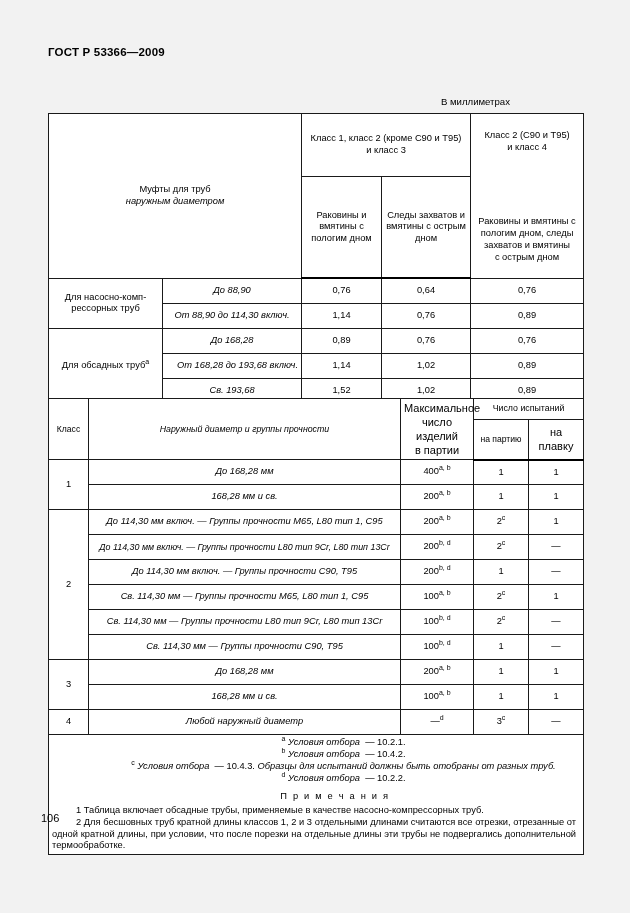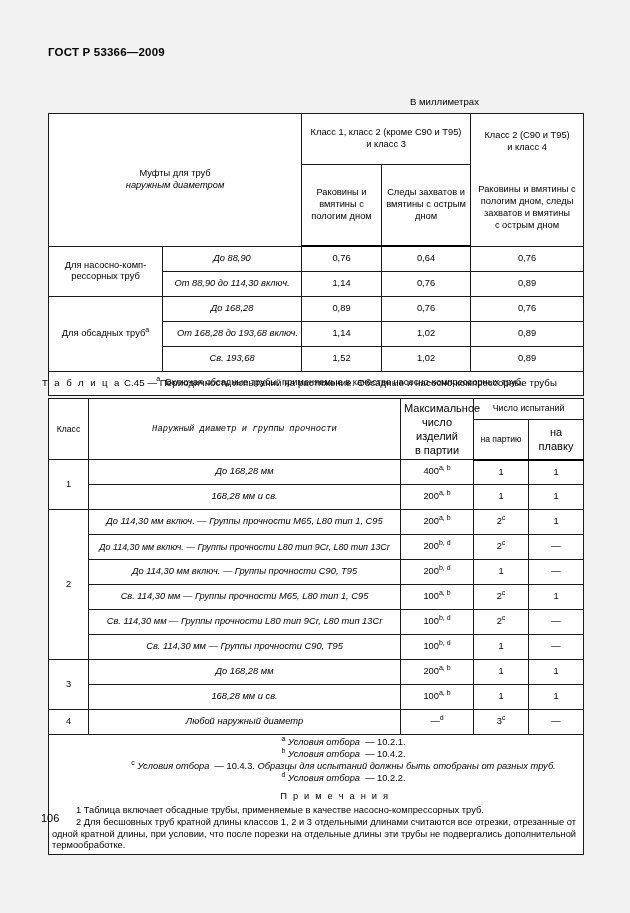--- a/index.html
+++ b/index.html
@@ -18,20 +18,21 @@
     background: #f2f2f2;
     overflow: hidden;
     box-sizing: border-box;
   }
   .sheet {
     position: absolute;
     left: 0; top: 0;
     width: 526px;
     height: 913px;
     background: #f2f2f2;
+    padding-left: 31px;
   }
 
   .std-header {
     position: absolute;
     left: 48px;
     top: 46px;
     font-size: 11.5px;
     font-weight: bold;
     letter-spacing: 0.2px;
   }
@@ -154,21 +155,21 @@
           <td colspan="2" rowspan="2" style="height:46px;">
             <div>Муфты для труб</div>
             <div class="ital">наружным диаметром</div>
           </td>
           <td colspan="2" style="height:23px; white-space:pre-line;">Класс 1,  класс 2 (кроме С90 и Т95)
 и  класс 3</td>
           <td rowspan="2" style="height:46px; white-space:pre-line; vertical-align:top; padding-top:4px;">
             <div style="white-space:pre-line;">Класс 2 (С90 и Т95)
 и класс 4</div>
             <div style="height:7px;"></div>
-            <div style="white-space:pre-line;">Раковины и вмятины с
+            <div style="white-space:pre-line;margin-top:32px;">Раковины и вмятины с
 пологим дном, следы
 захватов и вмятины
 с острым дном</div>
           </td>
         </tr>
         <tr>
           <td class="thickb" style="height:46px; white-space:pre-line;">Раковины и
 вмятины с
 пологим дном</td>
           <td class="thickb" style="height:46px; white-space:pre-line;">Следы захватов и
@@ -216,39 +217,33 @@
         </tr>
 
         <tr>
           <td colspan="5" class="note-cell" style="height:24px;">
             <span style="margin-left:48px;"><sup>a</sup>&nbsp;&nbsp;<span>Включая обсадные трубы, применяемые в качестве насосно-компрессорных труб.</span></span>
           </td>
         </tr>
       </tbody>
     </table>
 
-    <div class="tbl-caption cap2">
-      <span class="spaced">Т а б л и ц а</span>
-      <span>С.45</span>
-      <span>—</span>
-      <span>Периодичность испытаний на растяжение. Обсадные и насосно-компрессорные трубы</span>
-    </div>
 
     <table class="doc" id="table-c45">
       <colgroup>
         <col style="width:40px">
         <col style="width:312px">
         <col style="width:73px">
         <col style="width:55px">
         <col style="width:55px">
       </colgroup>
       <tbody>
         <tr>
           <td rowspan="2" style="height:44px; font-size:8.6px;">Класс</td>
-          <td rowspan="2" class="ital" style="height:44px; font-size:8.8px;font-family:Liberation Mono, monospace;">Наружный диаметр и группы прочности</td>
+          <td rowspan="2" class="ital" style="height:44px; font-size:8.8px;">Наружный диаметр и группы прочности</td>
           <td rowspan="2" style="height:44px; white-space:pre-line; font-size:11px;">Максимальное
 число изделий
 в партии</td>
           <td colspan="2" style="height:17px; font-size:8.8px;">Число испытаний</td>
         </tr>
         <tr>
           <td class="thickb" style="height:27px; font-size:8.6px;">на партию</td>
           <td class="thickb" style="height:27px; font-size:11px;">на плавку</td>
         </tr>
 

